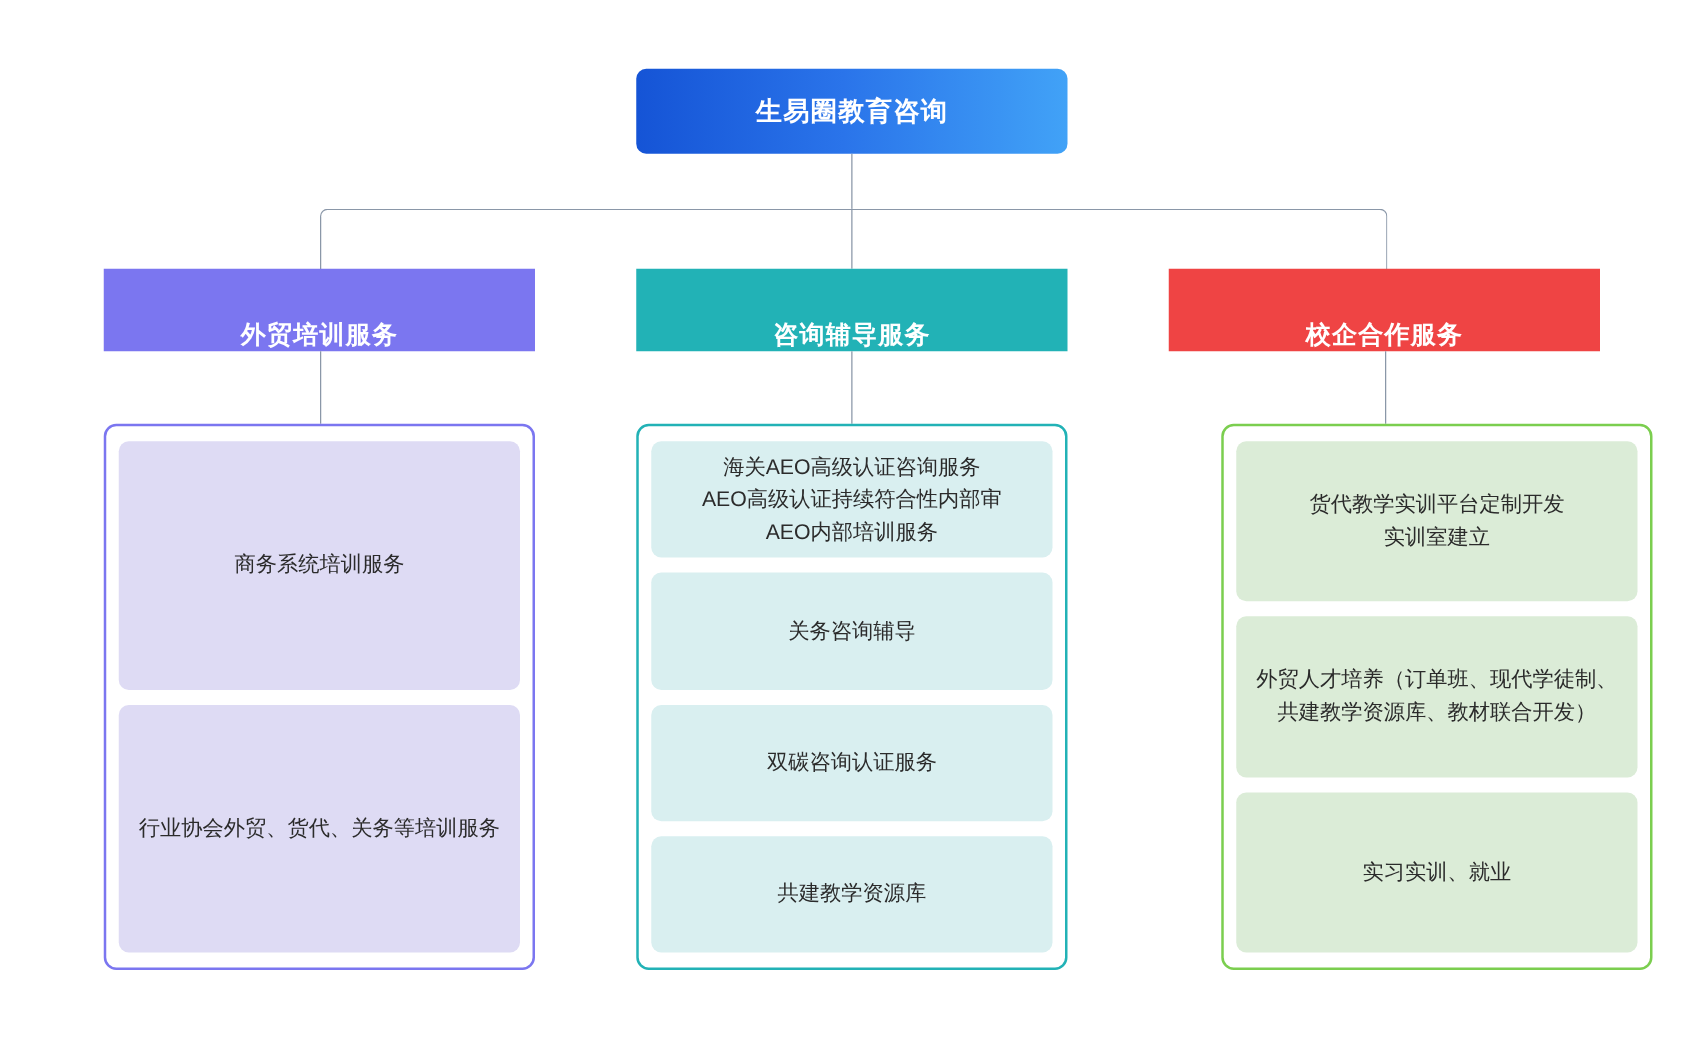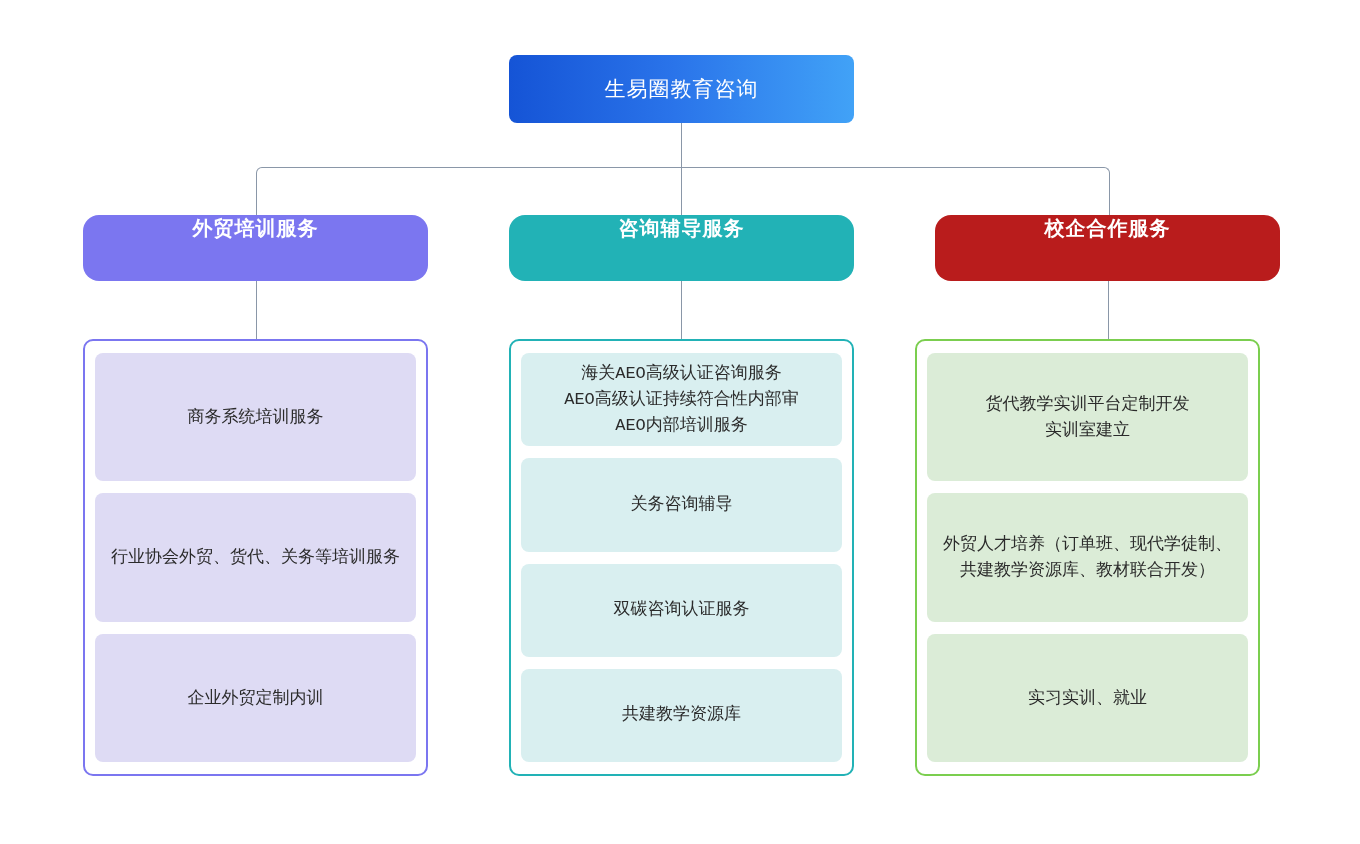--- a/index.html
+++ b/index.html
@@ -26,21 +26,21 @@
     left: 509px;
     top: 55px;
     width: 345px;
     height: 68px;
     border-radius: 8px;
     display: flex;
     align-items: center;
     justify-content: center;
     color: #ffffff;
     font-size: 21px;
-    font-weight: normal;
+    font-weight: bold;
     letter-spacing: 1px;
     background: linear-gradient(90deg, #1554d6 0%, #2a74ea 48%, #41a2f7 100%);
   }
 
   
   .conn {
     position: absolute;
     background: #8a97a8;
   }
   .conn-v { width: 1px; }
@@ -52,51 +52,51 @@
     border-top-left-radius: 6px;
     border-top-right-radius: 6px;
   }
 
   
   .col-header {
     position: absolute;
     top: 215px;
     width: 345px;
     height: 66px;
-    border-radius: 16px;
+    border-radius: 0;
     display: flex;
-    align-items: flex-start;
+    align-items: flex-end;
     justify-content: center;
     color: #ffffff;
     font-size: 20px;
     font-weight: bold;
     letter-spacing: 1px;
   }
   .col-header.c0 { left: 83px;  background: #7b76f0; }
   .col-header.c1 { left: 509px; background: #22b2b6; }
-  .col-header.c2 { left: 935px; background: #b91c1c; }
+  .col-header.c2 { left: 935px; background: #ef4444; }
 
   
   .col-box {
     position: absolute;
     top: 339px;
     width: 345px;
     height: 437px;
     box-sizing: border-box;
     border-radius: 10px;
     border: 2px solid #000;
     padding: 12px 10px;
     display: flex;
     flex-direction: column;
     justify-content: space-between;
     background: #ffffff;
   }
   .col-box.c0 { left: 83px;  border-color: #7b76f0; }
   .col-box.c1 { left: 509px; border-color: #22b2b6; }
-  .col-box.c2 { left: 915px; border-color: #7bce4f; }
+  .col-box.c2 { left: 977px; border-color: #7bce4f; }
 
   
   .leaf {
     box-sizing: border-box;
     border-radius: 8px;
     display: flex;
     align-items: center;
     justify-content: center;
     text-align: center;
     color: #2b2b2b;
@@ -106,21 +106,21 @@
     white-space: pre-line;
   }
   .col-box.c0 .leaf { background: #dedbf4; }
   .col-box.c1 .leaf { background: #d9eff0; }
   .col-box.c2 .leaf { background: #dbecd7; }
 
   
   .col-box.c0 .leaf { flex: 1 1 0; margin-bottom: 12px; }
   .col-box.c0 .leaf:last-child { margin-bottom: 0; }
 
-  .col-box.c1 .leaf { flex: 1 1 0; margin-bottom: 12px; font-family: Liberation Mono, monospace; }
+  .col-box.c1 .leaf { flex: 1 1 0; margin-bottom: 12px; }
   .col-box.c1 .leaf:last-child { margin-bottom: 0; }
 
   .col-box.c2 .leaf { flex: 1 1 0; margin-bottom: 12px; }
   .col-box.c2 .leaf:last-child { margin-bottom: 0; }
 </style>
 </head>
 <body>
 
 <div id="org-chart">
 
@@ -144,21 +144,20 @@
     <span>校企合作服务</span>
   </div>
 
   <div class="conn conn-v" style="left:256px; top:281px; height:58px;"></div>
   <div class="conn conn-v" style="left:681px; top:281px; height:58px;"></div>
   <div class="conn conn-v" style="left:1108px; top:281px; height:58px;"></div>
 
   <div class="col-box c0">
     <div class="leaf">商务系统培训服务</div>
     <div class="leaf">行业协会外贸、货代、关务等培训服务</div>
-    <div class="leaf">企业外贸定制内训</div>
   </div>
 
   <div class="col-box c1">
     <div class="leaf">海关AEO高级认证咨询服务
 AEO高级认证持续符合性内部审
 AEO内部培训服务</div>
     <div class="leaf">关务咨询辅导</div>
     <div class="leaf">双碳咨询认证服务</div>
     <div class="leaf">共建教学资源库</div>
   </div>

